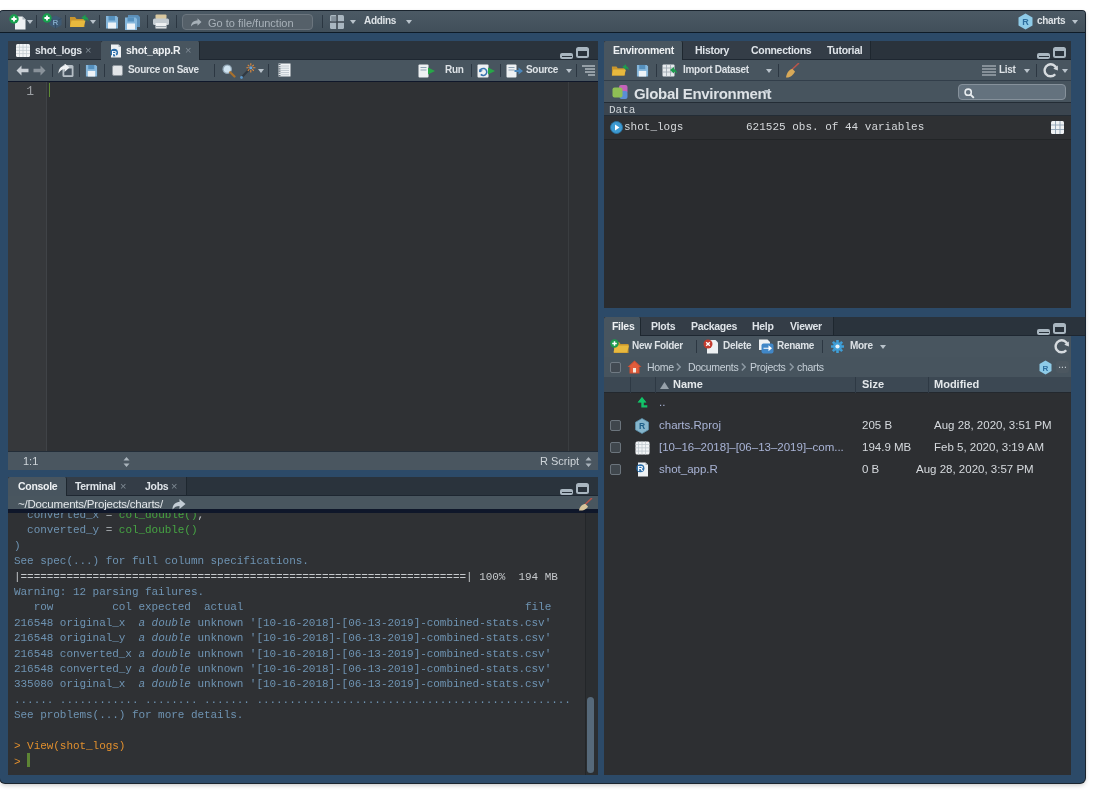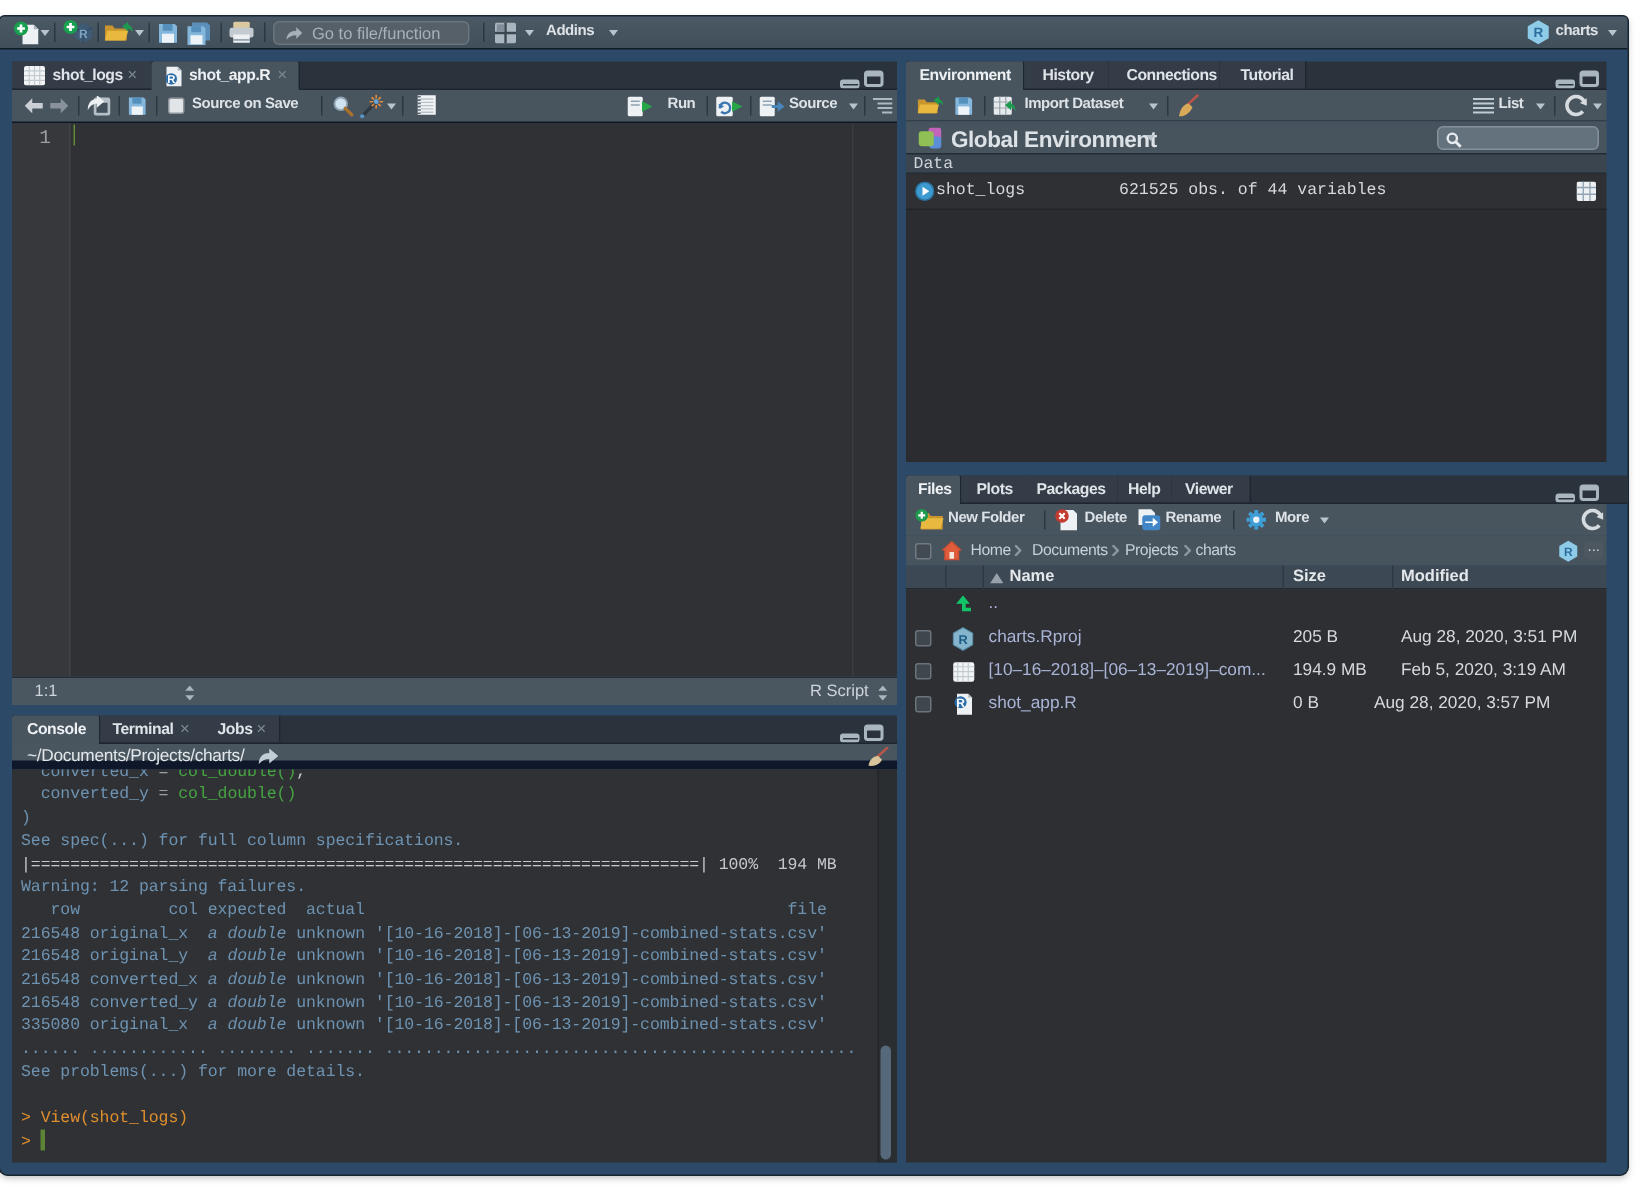--- a/index.html
+++ b/index.html
@@ -231,21 +231,21 @@
         <div class="tlabel" style="left:9px;top:2.5px;">Terminal</div>
         <div class="x" style="left:54px;top:3px;">×</div>
       </div>
     <div class="tab" style="left:130px;width:48px;">
         <div class="tlabel" style="left:7px;top:2.5px;">Jobs</div>
         <div class="x" style="left:33px;top:3px;">×</div>
       </div>
     <div class="mm1" style="left:552px;top:11.5px;"></div>
     <div class="mm2" style="left:568px;top:6px;"></div>
   </div>
-  <div class="abs" id="conpath" style="left:8px;top:485px;width:590px;height:17px;background:#49565f;border-bottom:6px solid #0f172a;box-sizing:border-box;">
+  <div class="abs" id="conpath" style="left:8px;top:485px;width:590px;height:17px;background:#49565f;border-bottom:4px solid #0f172a;box-sizing:border-box;">
     <div class="abs" style="left:10px;top:2px;font-size:11.5px;letter-spacing:-0.2px;font-weight:400;color:#e3e7ea;white-space:nowrap;">~/Documents/Projects/charts/</div>
     <svg class="abs" style="left:164px;top:3px;" width="14" height="11" viewBox="0 0 14 11">
         <path d="M0.5 10.5 c0-5.5 3.5-7.5 7-7.5 v-3 l6 5 -6 5 v-3 c-3 0-5 1-7 3.5z" fill="#c3cdd5"></path>
       </svg>
     <svg class="abs" style="left:570px;top:2px;" width="15" height="13" viewBox="0 0 15 13">
       <path d="M13.5 0.5 l-6.5 6" stroke="#b8554a" stroke-width="1.6" stroke-linecap="round"></path>
       <path d="M1 12.5 c0.5-3.5 3-6.5 6.5-6.5 l2.5 2.5 c-1.5 3-5 4.5-9 4z" fill="#d8c49a"></path>
     </svg>
   </div>
   <div class="abs mono" id="console" style="left:8px;top:502px;width:590px;height:262px;background:#2f3134;overflow:hidden;">

